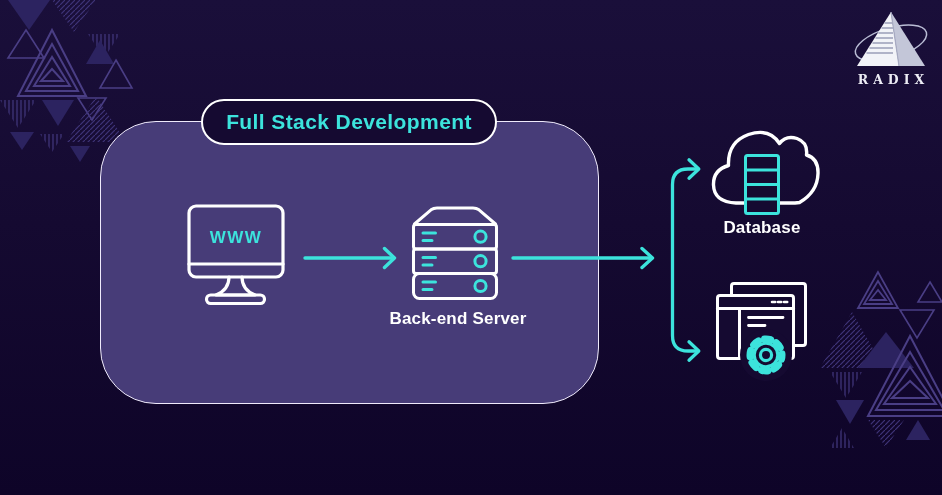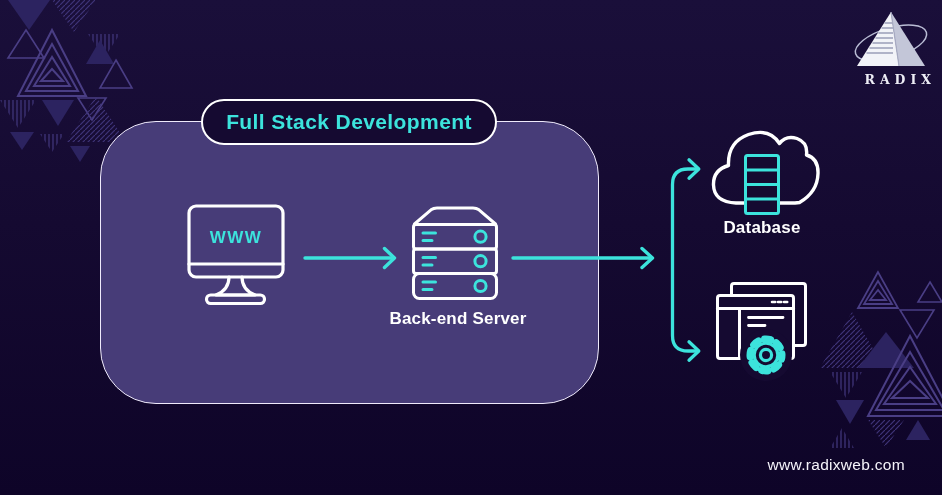--- a/index.html
+++ b/index.html
@@ -35,21 +35,21 @@
     color:#3ce3dc;font-size:17px;font-weight:700;letter-spacing:1.5px;
   }
   .lbl-front{left:155px;top:309px;width:160px;}
   .lbl-back{left:378px;top:309px;width:160px;}
   .lbl-db{left:682px;top:218px;width:160px;}
   .lbl-third{left:655px;top:387px;width:230px;}
   .footer-url{
     right:37px;top:456px;z-index:3;color:#f5f3fa;font-size:15.5px;
     font-weight:500;letter-spacing:.3px;
   }
-  .logo{left:846px;top:6px;width:90px;z-index:3;text-align:right;}
+  .logo{left:846px;top:6px;width:90px;z-index:3;text-align:center;}
   .logo-text{
     margin-top:2px;color:#ededf5;font-family:"DejaVu Serif","Liberation Serif",serif;
     font-size:12.5px;font-weight:700;letter-spacing:5px;padding-left:5px;
   }
 </style>
 </head>
 <body>
 
 <div class="stage">
 
@@ -183,15 +183,14 @@
     <svg width="90" height="64" viewBox="0 0 90 64">
       <ellipse cx="45" cy="37" rx="37" ry="15" fill="none" stroke="#b9bcd4" stroke-width="1.5" transform="rotate(-17 45 37)"></ellipse>
       <polygon points="45,6 11,60 53,60" fill="#f2f3f8"></polygon>
       <polygon points="45,6 53,60 79,60" fill="#c3c6d8"></polygon>
       <path d="M38.5 17 H47 M35.5 22 H47 M32.5 27 H47 M29.5 32 H47 M26.5 37 H47 M23.5 42 H47 M20.5 47 H47" stroke="#9a9eb8" stroke-width="1.6" fill="none"></path>
       <path d="M45 6 L53 60" stroke="#a7aac2" stroke-width="1.2"></path>
     </svg>
     <div class="logo-text">RADIX</div>
   </div>
 
-  <div class="abs footer-url">www.radixweb.com</div>
 
 </div>
 
 </body></html>

